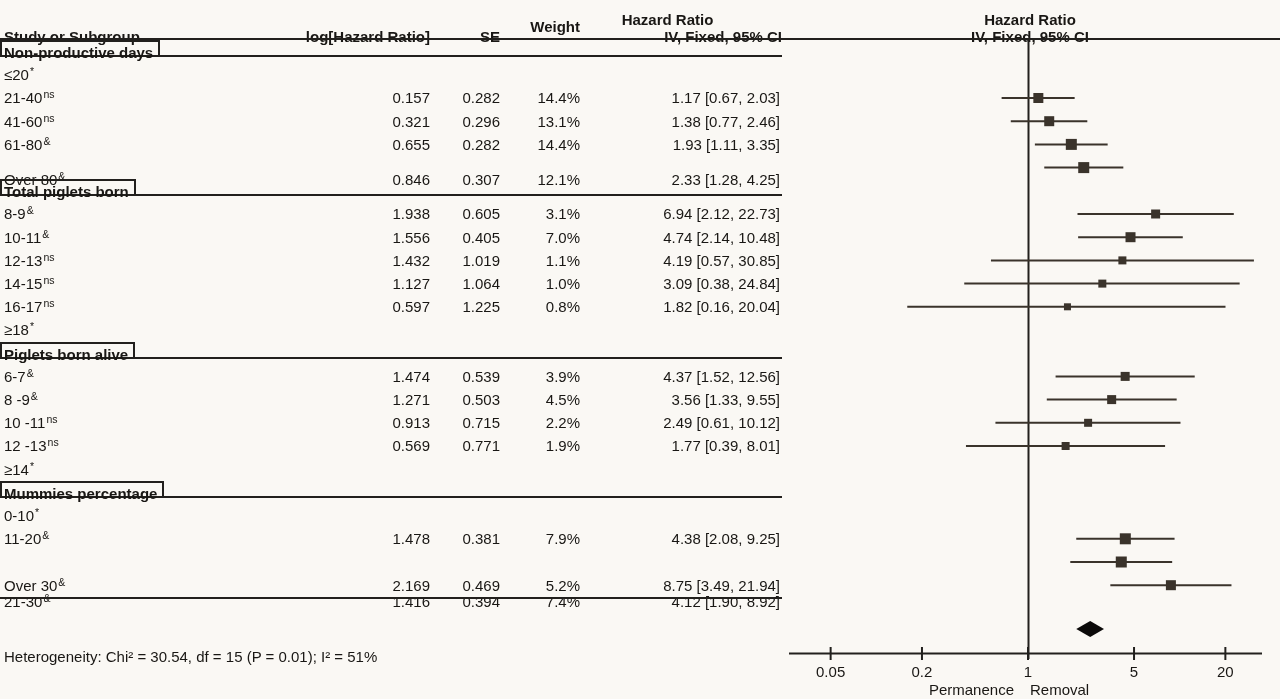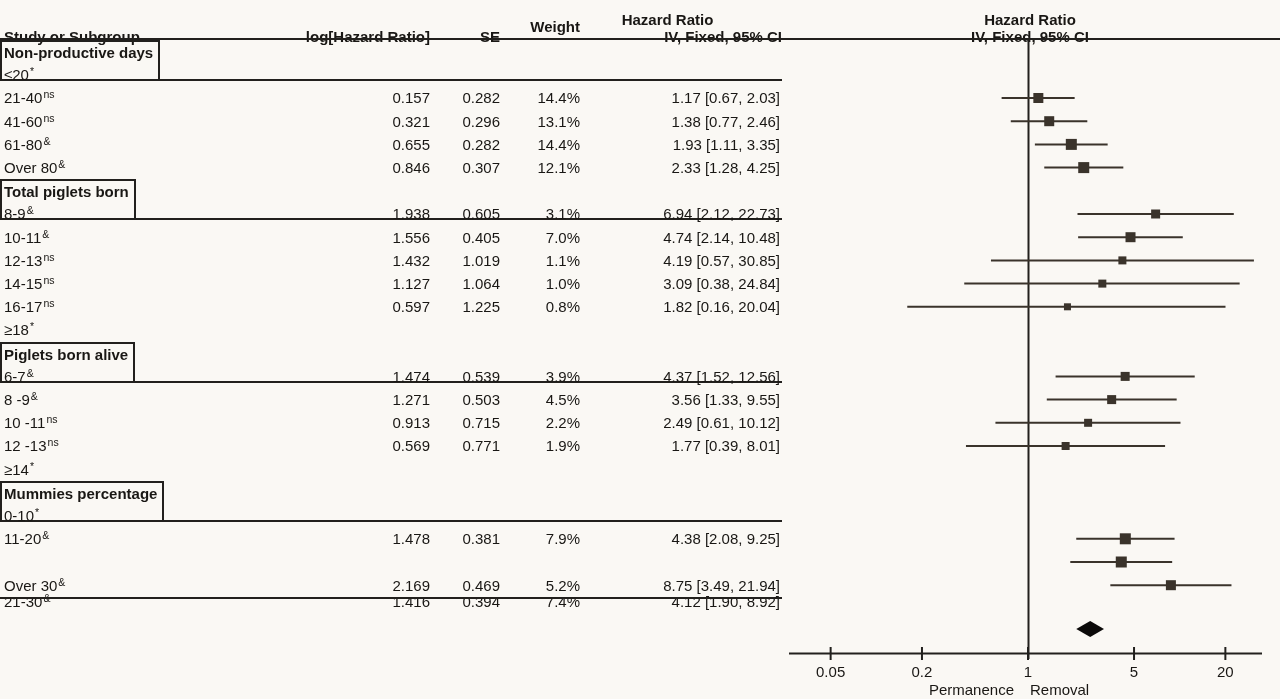--- a/index.html
+++ b/index.html
@@ -9,21 +9,21 @@
   .h-study{left:4px;top:19px;}
   .h-log{top:19px;right:850px;}
   .h-se{top:19px;right:780px;}
   .h-weight{top:9px;right:700px;}
   .h-ci1{top:2px;right:505px;width:215px;text-align:center;}
   .h-ci2{top:19px;right:498px;}
   .h-plot1{top:2px;left:780px;width:500px;text-align:center;}
   .h-plot2{top:19px;left:780px;width:500px;text-align:center;}
   #header-rule{position:absolute;top:38px;left:0;width:1280px;height:2px;background:#22201d;}
   #total-rule{position:absolute;top:597px;left:0;width:782px;height:2px;background:#22201d;}
-  .row{position:absolute;left:0;width:782px;height:41px;line-height:23.2px;box-sizing:border-box;white-space:nowrap;}
+  .row{position:absolute;left:0;width:782px;height:17px;line-height:23.2px;box-sizing:border-box;white-space:nowrap;}
   .row.group{border-bottom:2px solid #22201d;}
   .gbox{position:absolute;left:0;top:0;bottom:0;border:2px solid #22201d;border-bottom:none;
         padding:0 5px 0 2px;font-weight:bold;line-height:21px;white-space:nowrap;}
   .rlabel{position:absolute;left:4px;}
   .num{position:absolute;white-space:nowrap;}
   .c-log{right:352px;} .c-se{right:282px;} .c-weight{right:202px;} .c-ci{right:2px;}
   sup.s{font-size:10.5px;line-height:0;vertical-align:5px;margin-left:1px;}
   #total-row{position:absolute;top:617px;left:0;width:782px;height:24px;line-height:24px;font-weight:bold;white-space:nowrap;}
   .fnote{position:absolute;left:4px;white-space:nowrap;}
   #fnote1{top:648px;} #fnote2{top:672px;}
@@ -68,21 +68,21 @@
         <span class="num c-weight">13.1%</span>
         <span class="num c-ci">1.38 [0.77, 2.46]</span>
       </div>
       <div class="row" style="top: 132.8px;">
         <span class="rlabel">61-80<sup class="s">&amp;</sup></span>
         <span class="num c-log">0.655</span>
         <span class="num c-se">0.282</span>
         <span class="num c-weight">14.4%</span>
         <span class="num c-ci">1.93 [1.11, 3.35]</span>
       </div>
-      <div class="row" style="top: 156px; padding-left: 12px;">
+      <div class="row" style="top: 168px; padding-left: 12px;">
         <span class="rlabel">Over 80<sup class="s">&amp;</sup></span>
         <span class="num c-log">0.846</span>
         <span class="num c-se">0.307</span>
         <span class="num c-weight">12.1%</span>
         <span class="num c-ci">2.33 [1.28, 4.25]</span>
       </div>
       <div class="row group" style="top: 179.2px;">
         <span class="gbox">Total piglets born</span>
       </div>
       <div class="row" style="top: 202.4px;">
@@ -182,20 +182,21 @@
         <span class="num c-log">2.169</span>
         <span class="num c-se">0.469</span>
         <span class="num c-weight">5.2%</span>
         <span class="num c-ci">8.75 [3.49, 21.94]</span>
       </div>
     </div>
 
   <div id="total-rule"></div>
 
 
+  <div class="fnote" id="fnote1">Heterogeneity: Chi² = 30.54, df = 15 (P = 0.01); I² = 51%</div>
 
   <svg id="plot-svg" width="1280" height="699">
       <line x1="1028.5" y1="40" x2="1028.5" y2="659" stroke="#22201d" stroke-width="2"></line>
       <line x1="789" y1="653.5" x2="1262" y2="653.5" stroke="#22201d" stroke-width="2"></line>
       <line x1="830.633749657774" y1="647" x2="830.633749657774" y2="660" stroke="#22201d" stroke-width="2"></line>
       <text x="830.633749657774" y="677" text-anchor="middle" fill="#191714" font-size="15" font-family="Liberation Sans, sans-serif">0.05</text>
       <line x1="921.966250342226" y1="647" x2="921.966250342226" y2="660" stroke="#22201d" stroke-width="2"></line>
       <text x="921.966250342226" y="677" text-anchor="middle" fill="#191714" font-size="15" font-family="Liberation Sans, sans-serif">0.2</text>
       <line x1="1028" y1="647" x2="1028" y2="660" stroke="#22201d" stroke-width="2"></line>
       <text x="1028" y="677" text-anchor="middle" fill="#191714" font-size="15" font-family="Liberation Sans, sans-serif">1</text>

